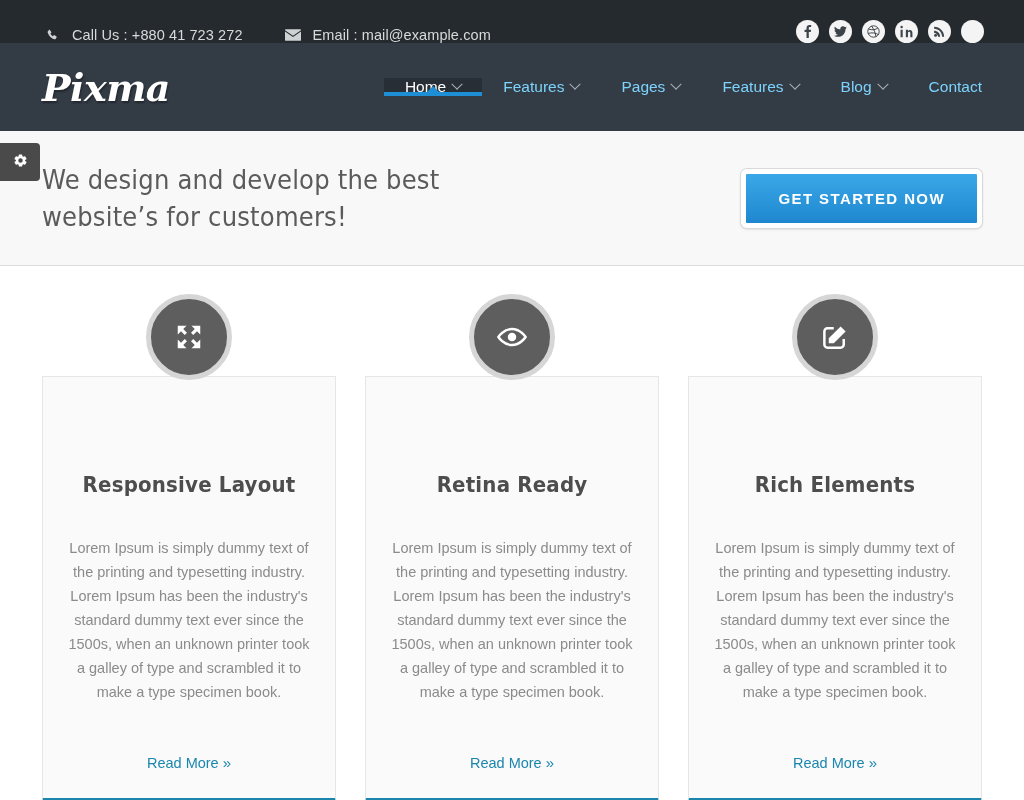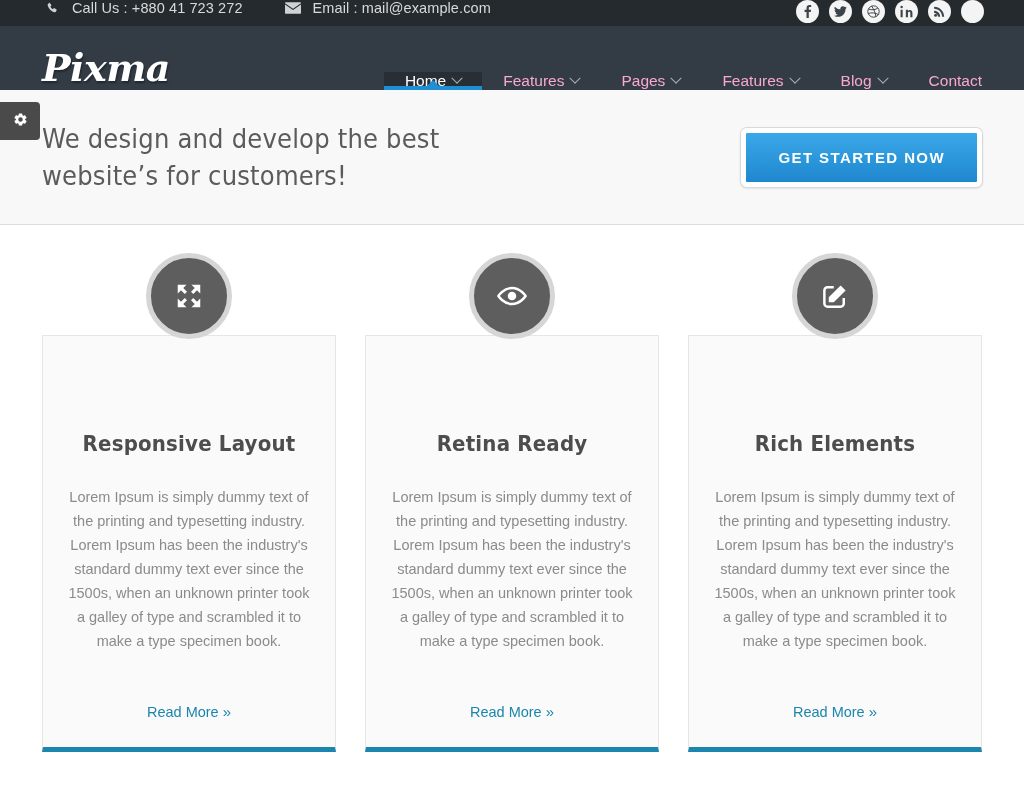--- a/index.html
+++ b/index.html
@@ -5,55 +5,55 @@
   * { margin:0; padding:0; box-sizing:border-box; }
   html, body {
     width:1024px; height:800px;
     background:#ffffff;
     font-family:"Liberation Sans", sans-serif;
     overflow:hidden;
   }
 
   
   .topbar{
-    height:26px; background:#252a2e;
-    display:flex; align-items:flex-start;
+    height:43px; background:#252a2e;
+    display:flex; align-items:flex-end;
     padding:0 40px 0 42px;
     position:relative;
   }
   .tb-item{ display:flex; align-items:center; color:#d8dada;
             font-size:14.5px; letter-spacing:.1px; }
   .tb-item + .tb-item{ margin-left:40px; }
   .tb-ico{ width:20px; height:16px; margin-right:10px; display:flex;
            align-items:center; justify-content:center; color:#cfd2d3; }
   .tb-ico svg{ display:block; }
   .socials{ margin-left:auto; display:flex; align-items:center; gap:10px; }
   .soc{
     width:23px; height:23px; border-radius:50%;
     background:#f4f4f4; color:#3c4349;
     display:flex; align-items:center; justify-content:center;
   }
   .soc svg{ display:block; }
 
   
   .header{
-    height:64px; background:#333b45;
-    display:flex; align-items:flex-end; position:relative;
+    height:88px; background:#333b45;
+    display:flex; align-items:center; position:relative;
   }
   .logo{
     display:flex; align-items:center; padding-left:42px;
     color:#ffffff; font-family:"DejaVu Serif", serif;
     font-style:italic; font-weight:bold; font-size:38px;
     letter-spacing:-0.5px;
     text-shadow:1px 2px 2px rgba(0,0,0,.35);
   }
   .nav{ margin-left:auto; display:flex; align-items:stretch;padding-left:48px; }
   .nav-item{
     display:flex; align-items:center; justify-content:center;
-    padding:0 21px; color:#f9a8d4; font-size:15.5px;
+    padding:0 21px; color:#7dd3fc; font-size:15.5px;
     position:relative; white-space:nowrap;
   }
   .nav-item .caret{
     display:inline-block; margin-left:7px; width:8px; height:8px;
     border-right:1.6px solid #aab0b6; border-bottom:1.6px solid #aab0b6;
     transform:rotate(45deg) translate(-2px,-2px);
   }
   .nav-item.active{ background:#272e36; color:#ffffff; }
   .nav-item.active .underline{
     position:absolute; left:0; right:0; bottom:0; height:4px; background:#1e8fd5;
@@ -113,21 +113,21 @@
   .card-icon{
     position:absolute; top:-83px; left:50%; transform:translateX(-50%);
     width:86px; height:86px; border-radius:50%;
     background:#5e5e5e; border:5px solid #d6d6d6;
     display:flex; align-items:center; justify-content:center;
     color:#ffffff;
   }
   .card-title{
     font-family:"Liberation Sans Narrow","DejaVu Sans Condensed","Liberation Sans",sans-serif;
     font-size:22px; color:#4d4d4d; font-weight:bold;
-    letter-spacing:.2px; margin-bottom:29px;
+    letter-spacing:.2px; margin-bottom:39px;
   }
   .card-text{
     font-size:14.5px; line-height:24px; color:#8b8b8b;
     margin-bottom:22px;
   }
   .read-more{
     font-size:14.5px; color:#1b86ad; display:inline-block;margin-top:28px;
   }
   .read-more .chev{ margin-left:4px; font-size:15px; }
 </style>

